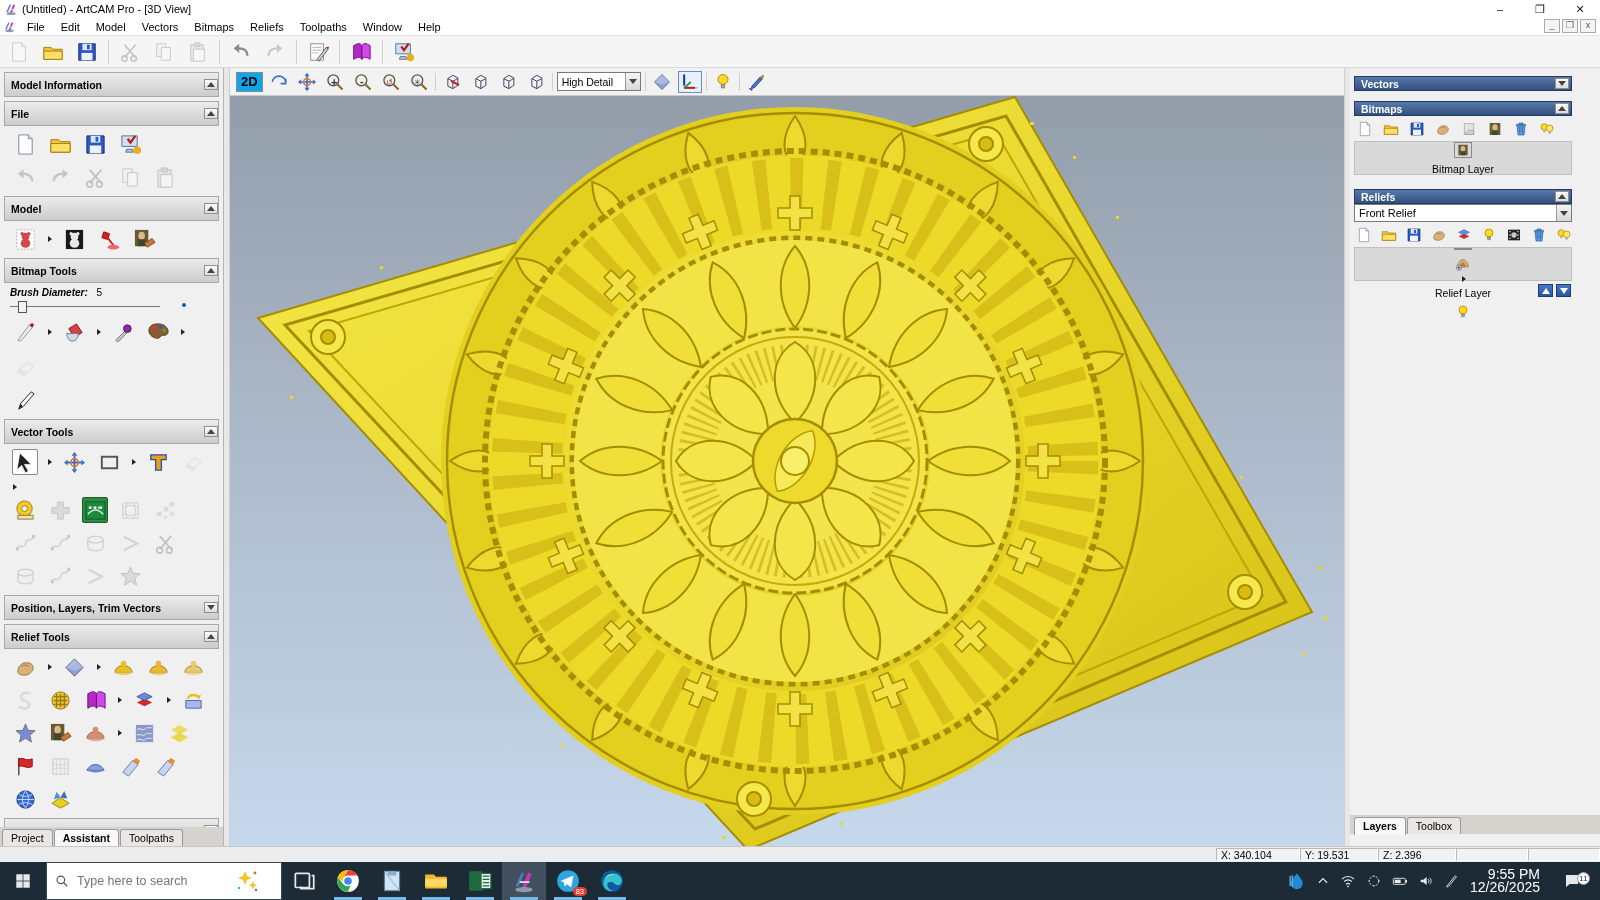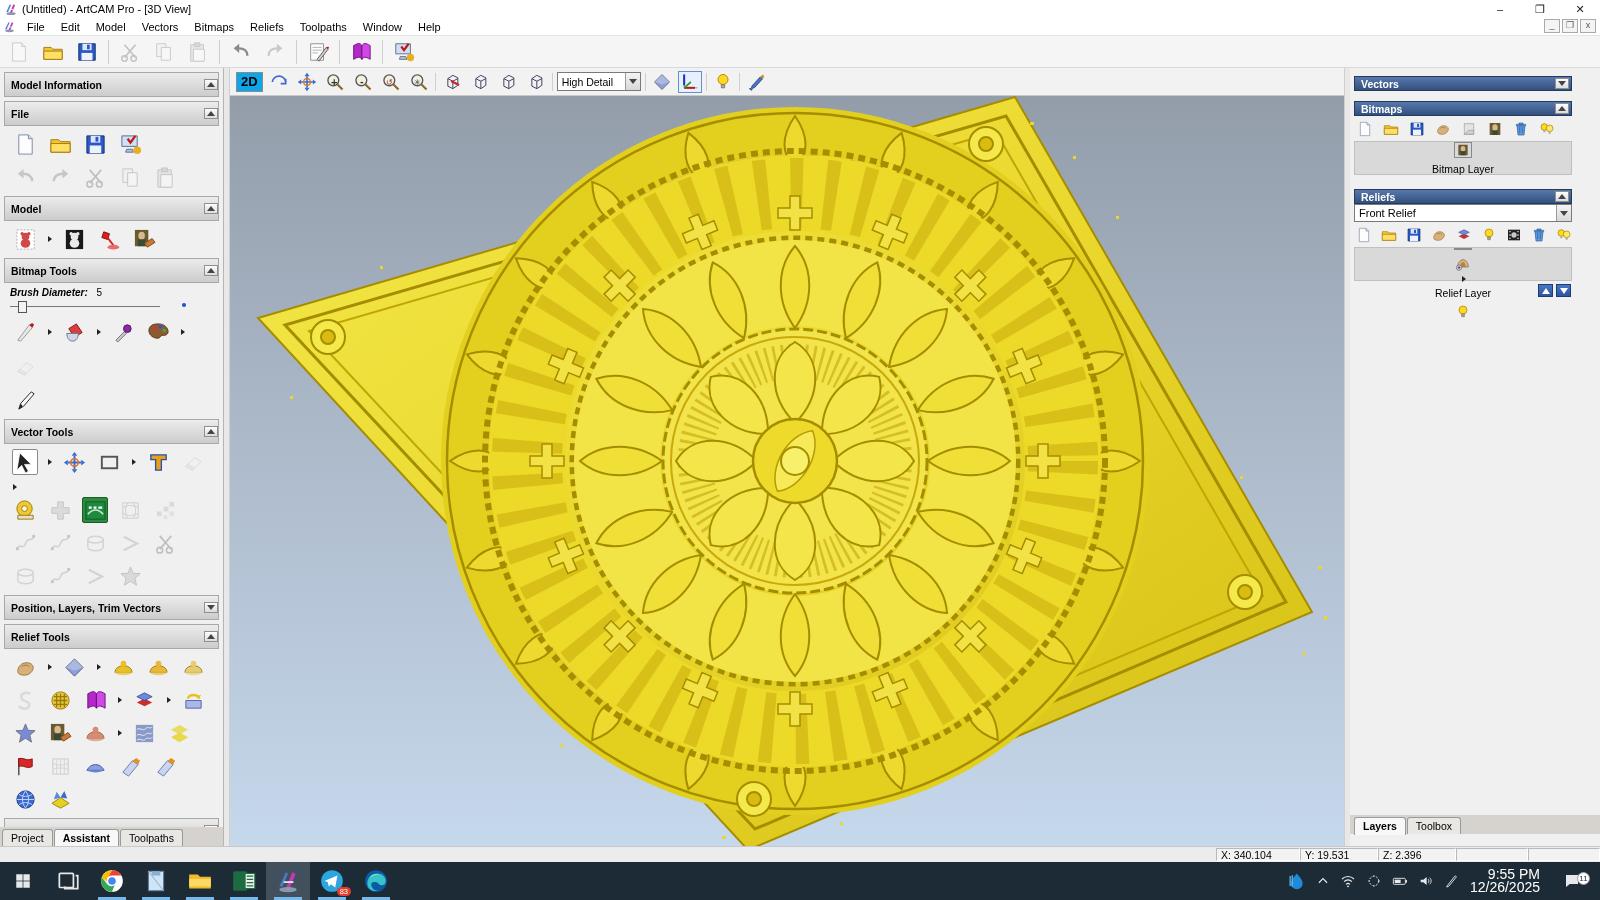--- a/index.html
+++ b/index.html
@@ -1373,20 +1373,30 @@
   <div class="scell" style="width:72px"></div>
   <div class="scell" style="width:72px"></div>
 </div>
 
 <div id="taskbar">
   <div id="startbtn">
       <svg width="18" height="18">
         <use href="#s-start"></use>
       </svg>
     </div>
+  <div id="searchbox">
+    <svg width="14" height="14" viewBox="0 0 24 24">
+        <circle cx="10" cy="10" r="6.5" fill="none" stroke="#555" stroke-width="2"></circle>
+        <path d="M15 15l6 6" stroke="#555" stroke-width="2"></path>
+      </svg>
+    <input type="text" placeholder="Type here to search" style="">
+    <svg width="24" height="24">
+        <use href="#s-copilot"></use>
+      </svg>
+  </div>
   <div class="tbicon">
       <svg>
         <use href="#s-taskview"></use>
       </svg>
     </div>
   <div class="tbicon">
       <svg>
         <use href="#s-chrome"></use>
       </svg>
       <div class="underline"></div>

